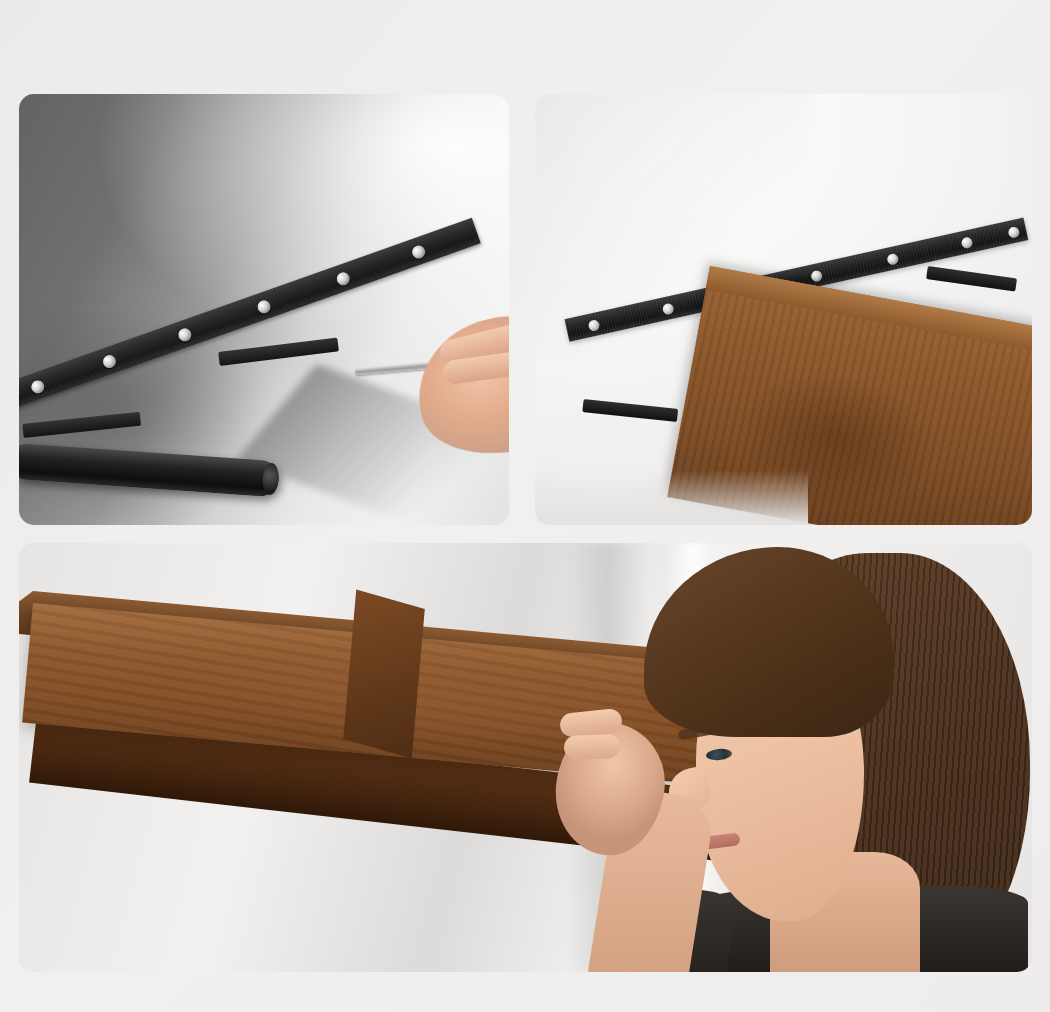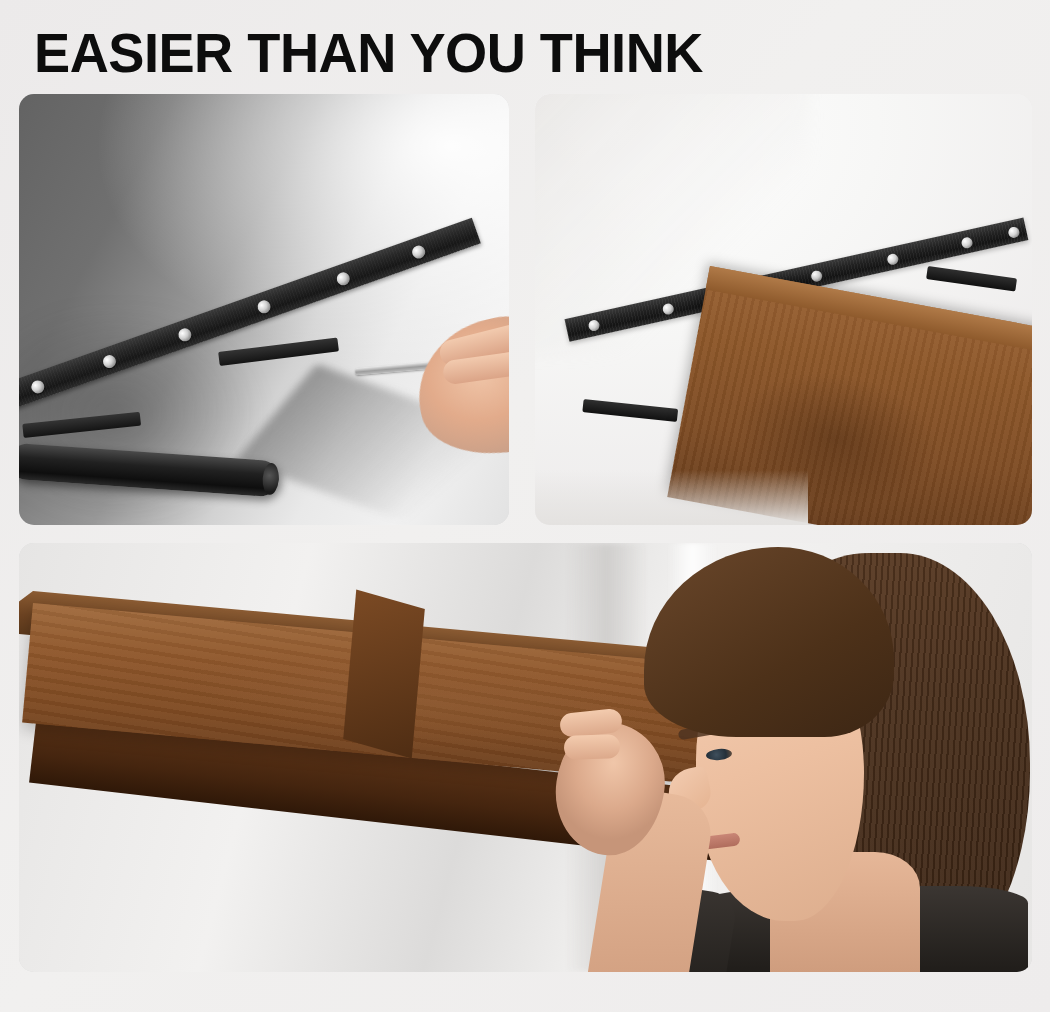--- a/index.html
+++ b/index.html
@@ -358,23 +358,20 @@
     background: linear-gradient(170deg,#3c3733,#23201d);
     border-radius: 26px 26px 0 0;
     transform: rotate(9deg);
   }
 </style>
 </head>
 <body>
 
 <div class="infographic">
 
-  <div class="title-bar">
-    <div class="page-title">EASIER THAN YOU THINK</div>
-  </div>
 
   <div class="panel" id="panel-1">
     <div class="scene">
       <div class="p1-wall"></div>
       <div class="p1-softshadow"></div>
       <div class="p1-castshadow"></div>
 
       <div class="p1-arm a1"></div>
       <div class="p1-arm a2"></div>
 

